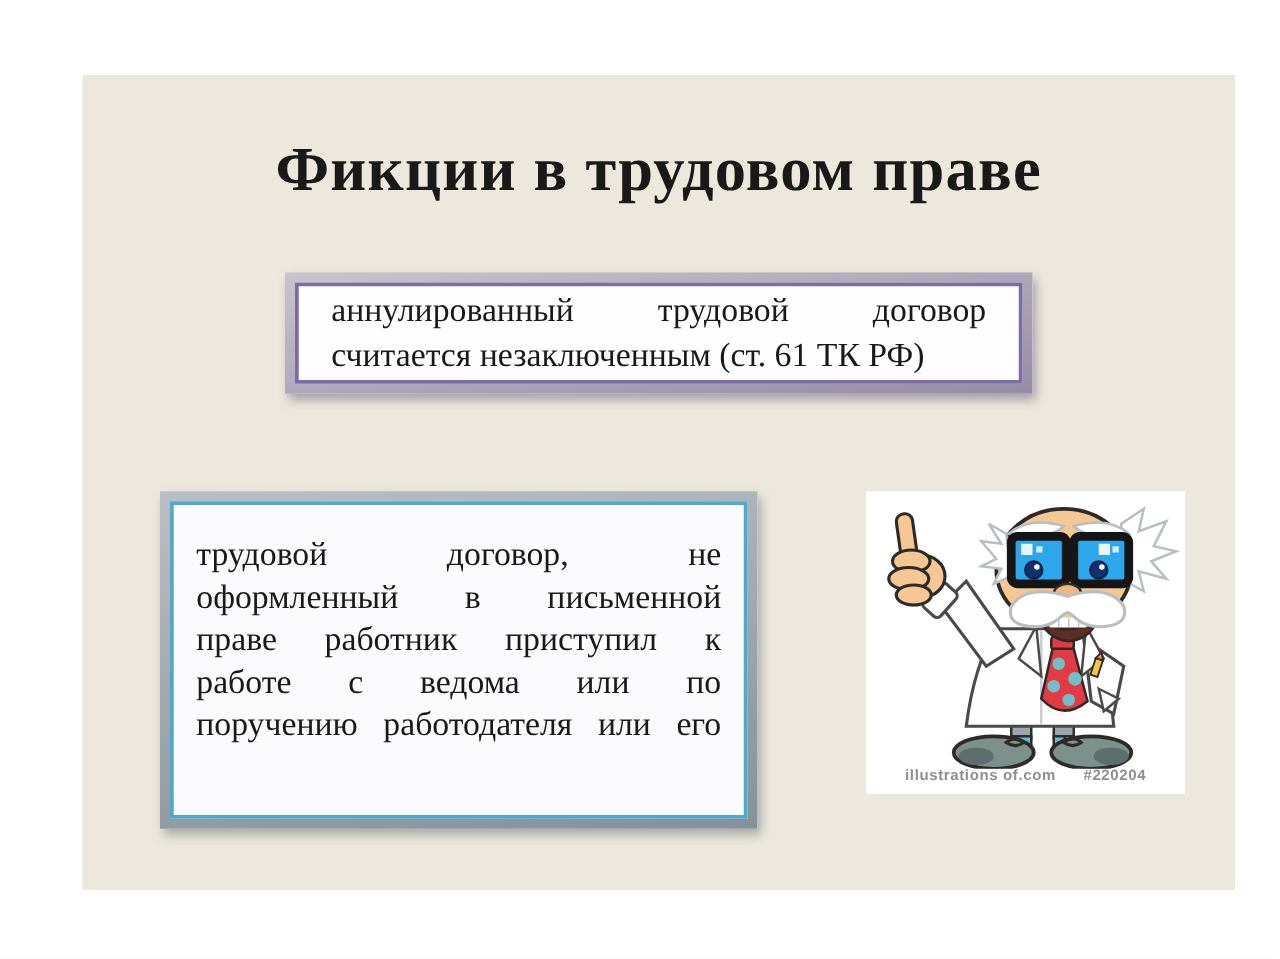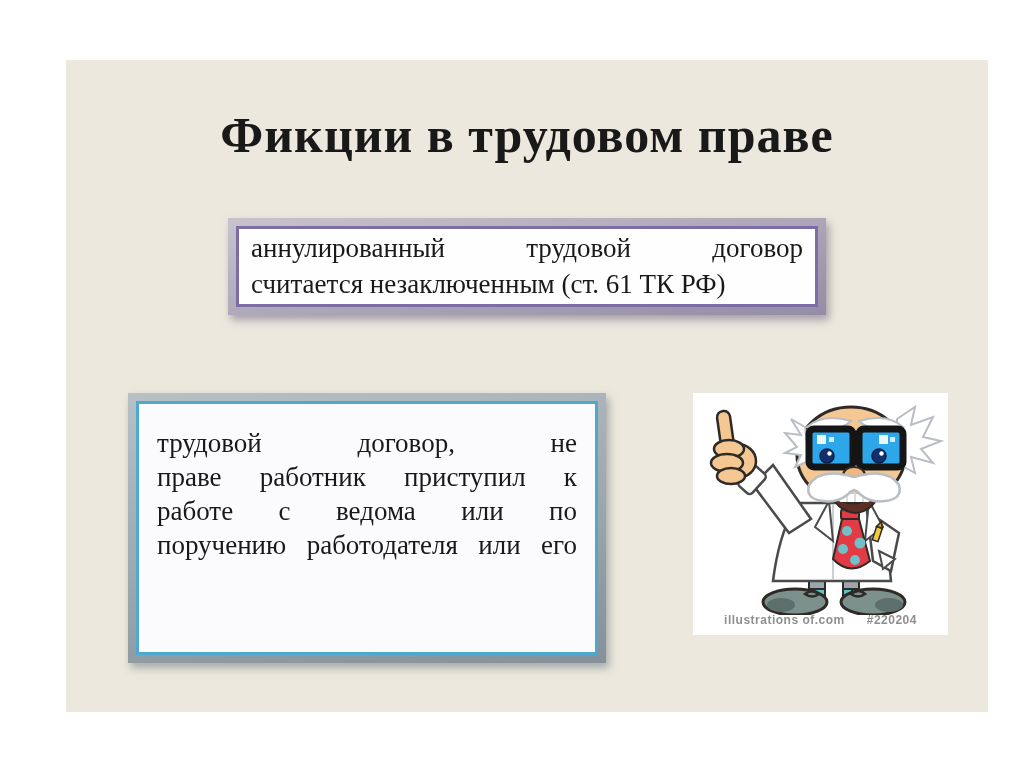--- a/index.html
+++ b/index.html
@@ -23,21 +23,21 @@
     overflow:hidden;
   }
   .box1{
     left:162px;top:158px;width:598px;height:97px;
     background:linear-gradient(170deg,var(--box1-frame-top,#c8c3cc),var(--box1-frame-bottom,#958ca6));
     box-shadow:3px 5px 8px var(--box1-shadow,rgba(109,98,128,.55));
   }
   .box1 .fbox-inner{
     border:3px solid var(--box1-border,#7d6ca6);
     background:var(--box1-bg,#fefefe);
-    padding:1px 12px;
+    padding:1px 26px;
   }
   .box2{
     left:62px;top:333px;width:478px;height:270px;
     background:linear-gradient(170deg,var(--box2-frame-top,#b7c0c5),var(--box2-frame-bottom,#84919a));
     box-shadow:3px 5px 8px var(--box2-shadow,rgba(96,110,120,.5));
   }
   .box2 .fbox-inner{
     border:3px solid var(--box2-border,#4fa9cf);
     background:var(--box2-bg,#fbfbfe);
     padding:22px 18px;
@@ -71,20 +71,21 @@
   <div class="fbox box1">
     <div class="fbox-inner">
         <div class="tline">аннулированный трудовой договор</div>
         <div class="tline last">считается незаключенным (ст. 61 ТК РФ)</div>
       </div>
   </div>
 
   <div class="fbox box2">
     <div class="fbox-inner">
         <div class="tline">трудовой договор, не</div>
+        <div class="tline">оформленный в письменной</div>
         <div class="tline">праве работник приступил к</div>
         <div class="tline">работе с ведома или по</div>
         <div class="tline">поручению работодателя или его</div>
       </div>
   </div>
 
   <div class="illustration">
     <svg width="255" height="222" viewBox="0 0 255 222">
 
       <g>

